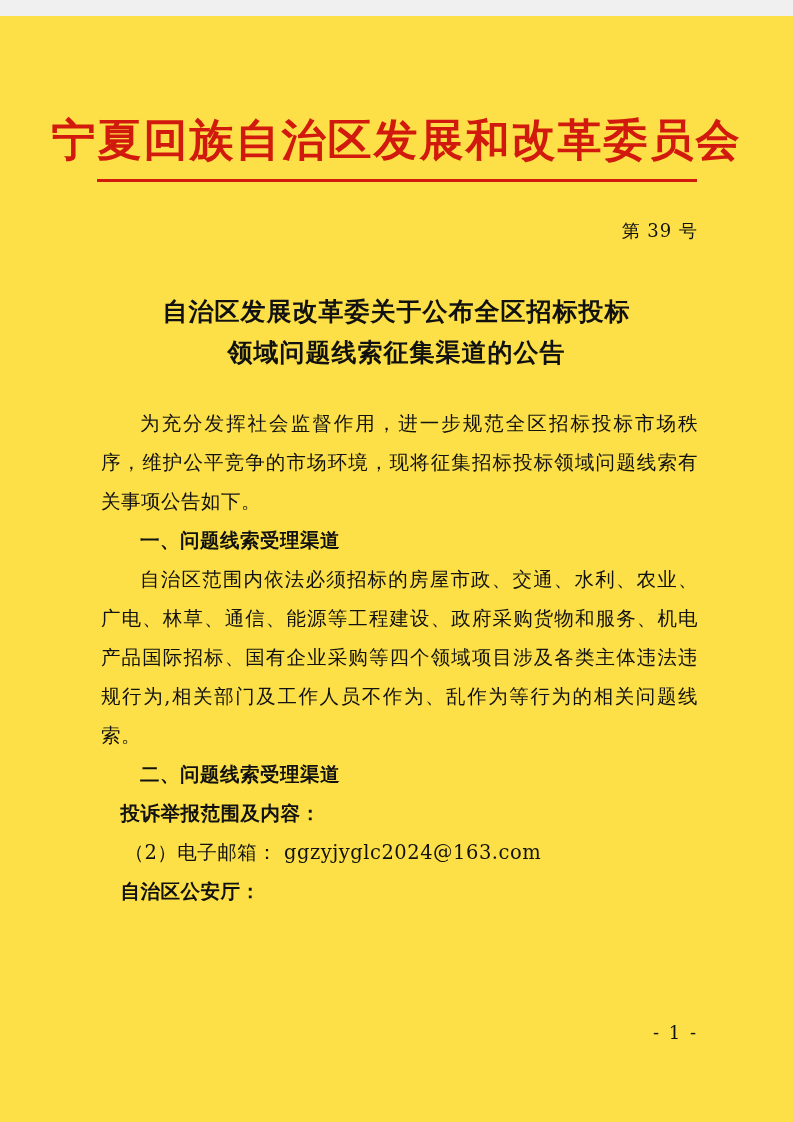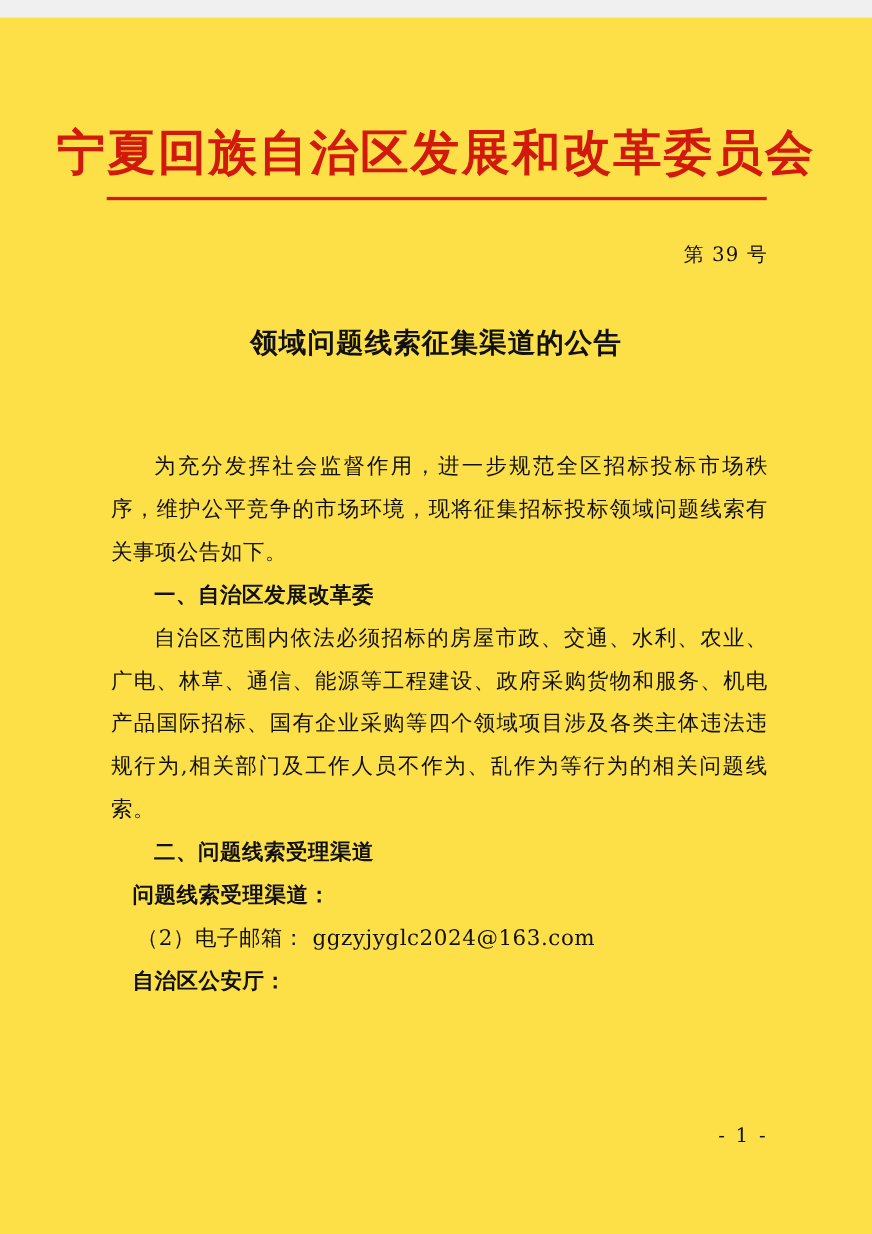--- a/index.html
+++ b/index.html
@@ -120,34 +120,35 @@
 <div class="page">
 
   <div class="masthead">
     <div class="masthead-title">宁夏回族自治区发展和改革委员会</div>
     <div class="masthead-rule"></div>
   </div>
 
   <div class="issue-no">第 39 号</div>
 
   <div class="doc-title">
+    <span class="line">自治区发展改革委关于公布全区招标投标</span>
     <span class="line">领域问题线索征集渠道的公告</span>
   </div>
 
   <div class="body-text">
 
     <p class="para">为充分发挥社会监督作用，进一步规范全区招标投标市场秩序，维护公平竞争的市场环境，现将征集招标投标领域问题线索有关事项公告如下。</p>
 
-    <p class="heading">一、自治区发展改革委</p>
+    <p class="heading">一、问题线索受理渠道</p>
 
     <p class="para">自治区范围内依法必须招标的房屋市政、交通、水利、农业、广电、林草、通信、能源等工程建设、政府采购货物和服务、机电产品国际招标、国有企业采购等四个领域项目涉及各类主体违法违规行为,相关部门及工作人员不作为、乱作为等行为的相关问题线索。</p>
 
     <p class="heading">二、问题线索受理渠道</p>
 
-    <p class="subheading">问题线索受理渠道：</p>
+    <p class="subheading">投诉举报范围及内容：</p>
 
 
     <p class="item mono-ish">（2）电子邮箱：  ggzyjyglc2024@163.com</p>
 
     <p class="subheading">自治区公安厅：</p>
 
 
   </div>
 
   <div class="page-number">- 1 -</div>

